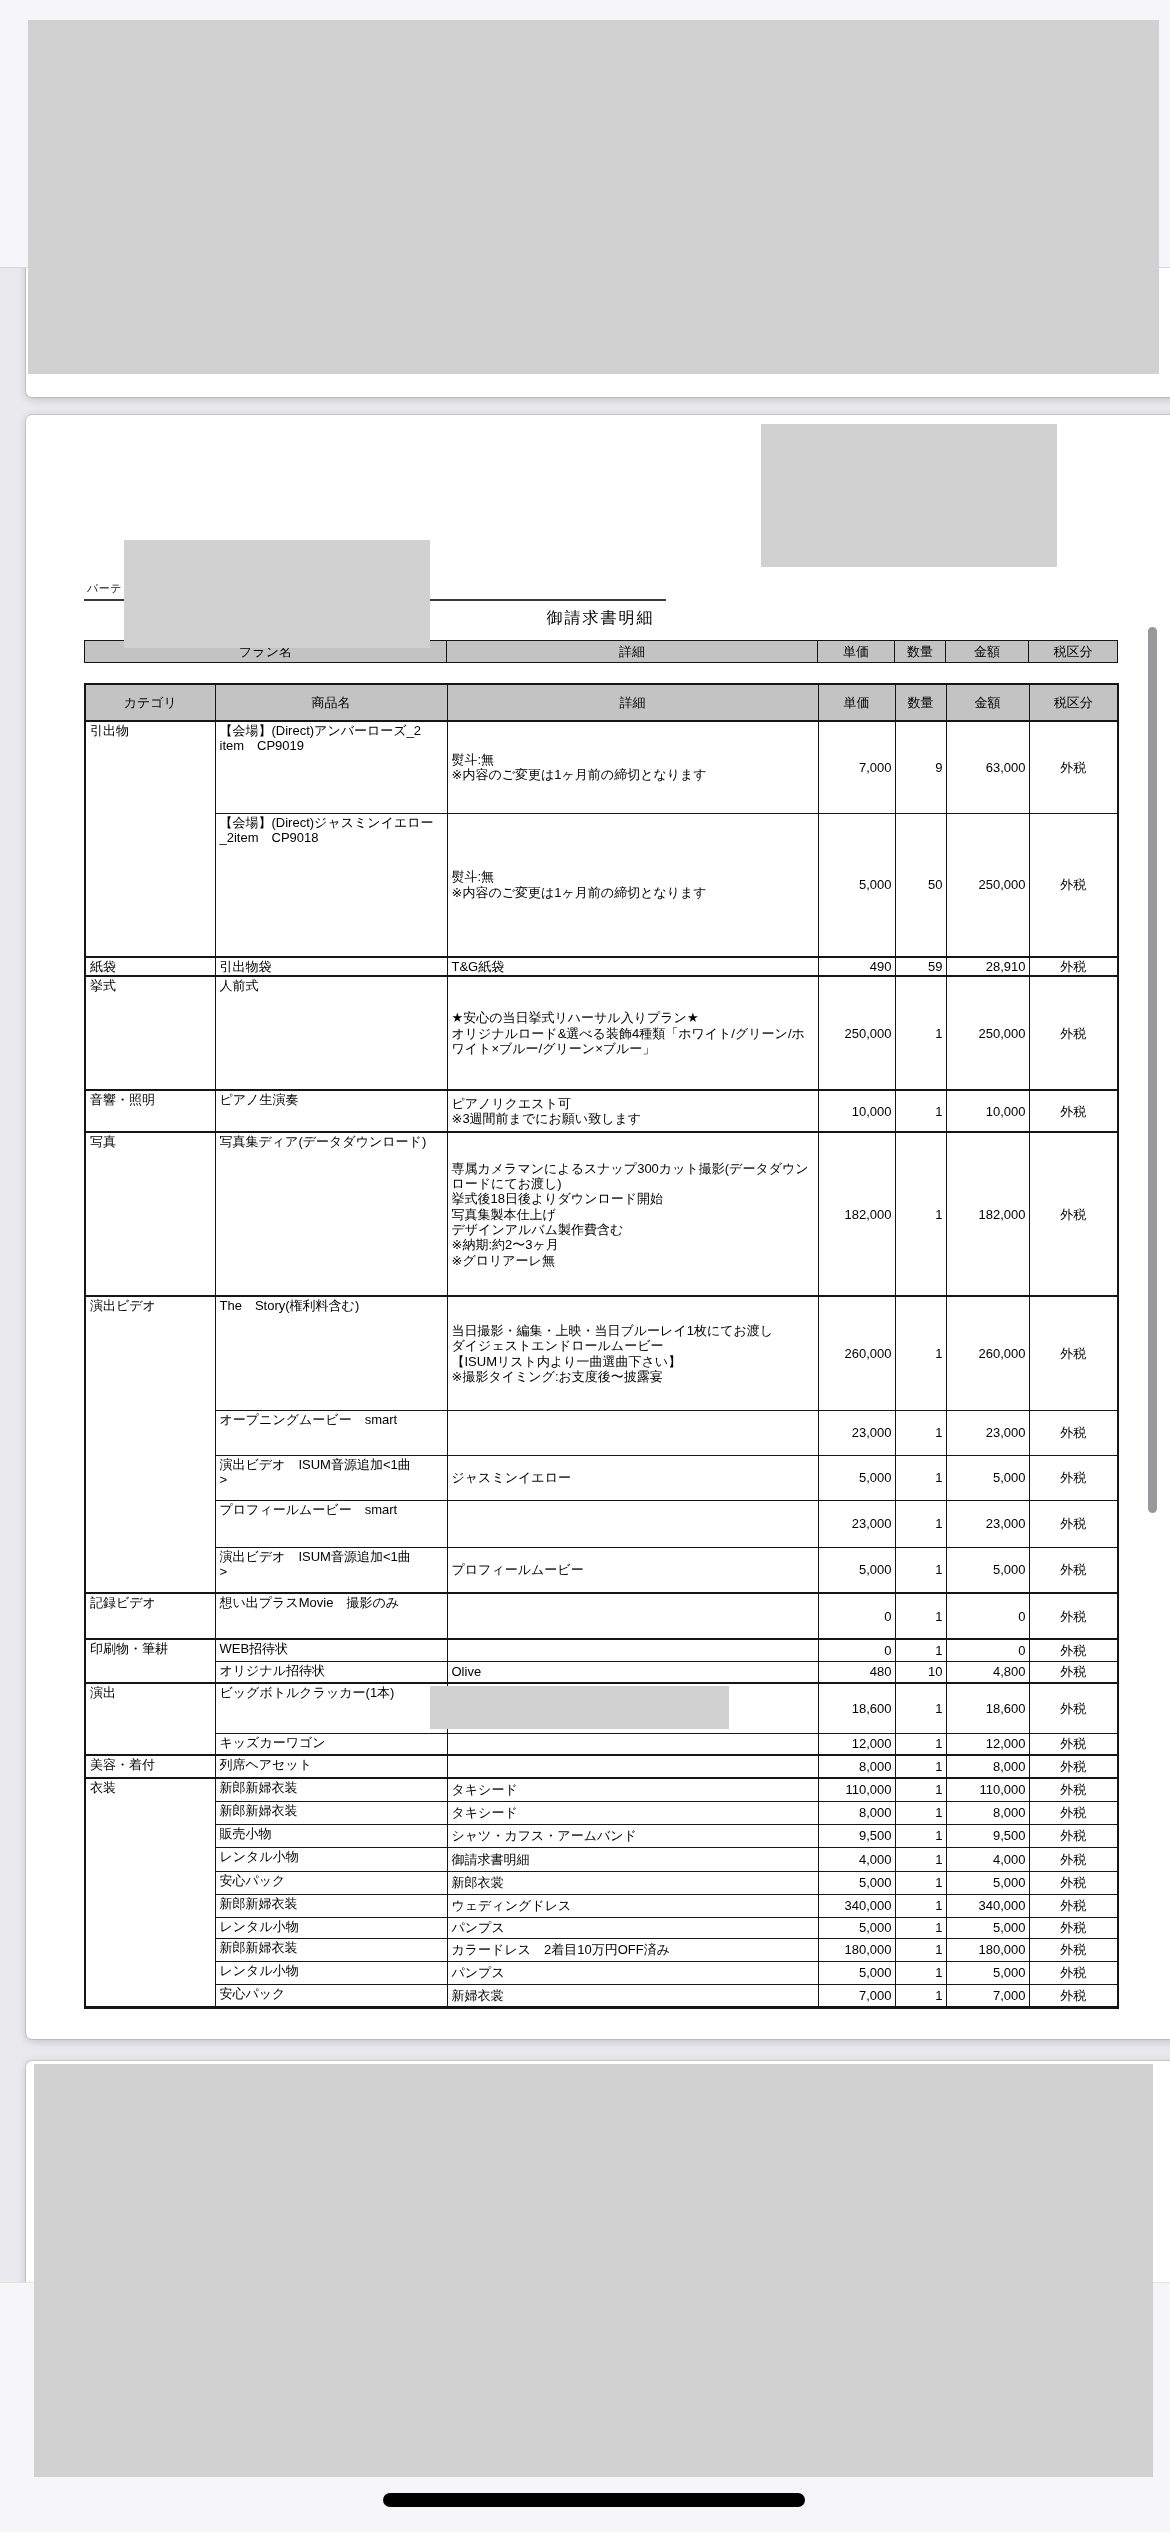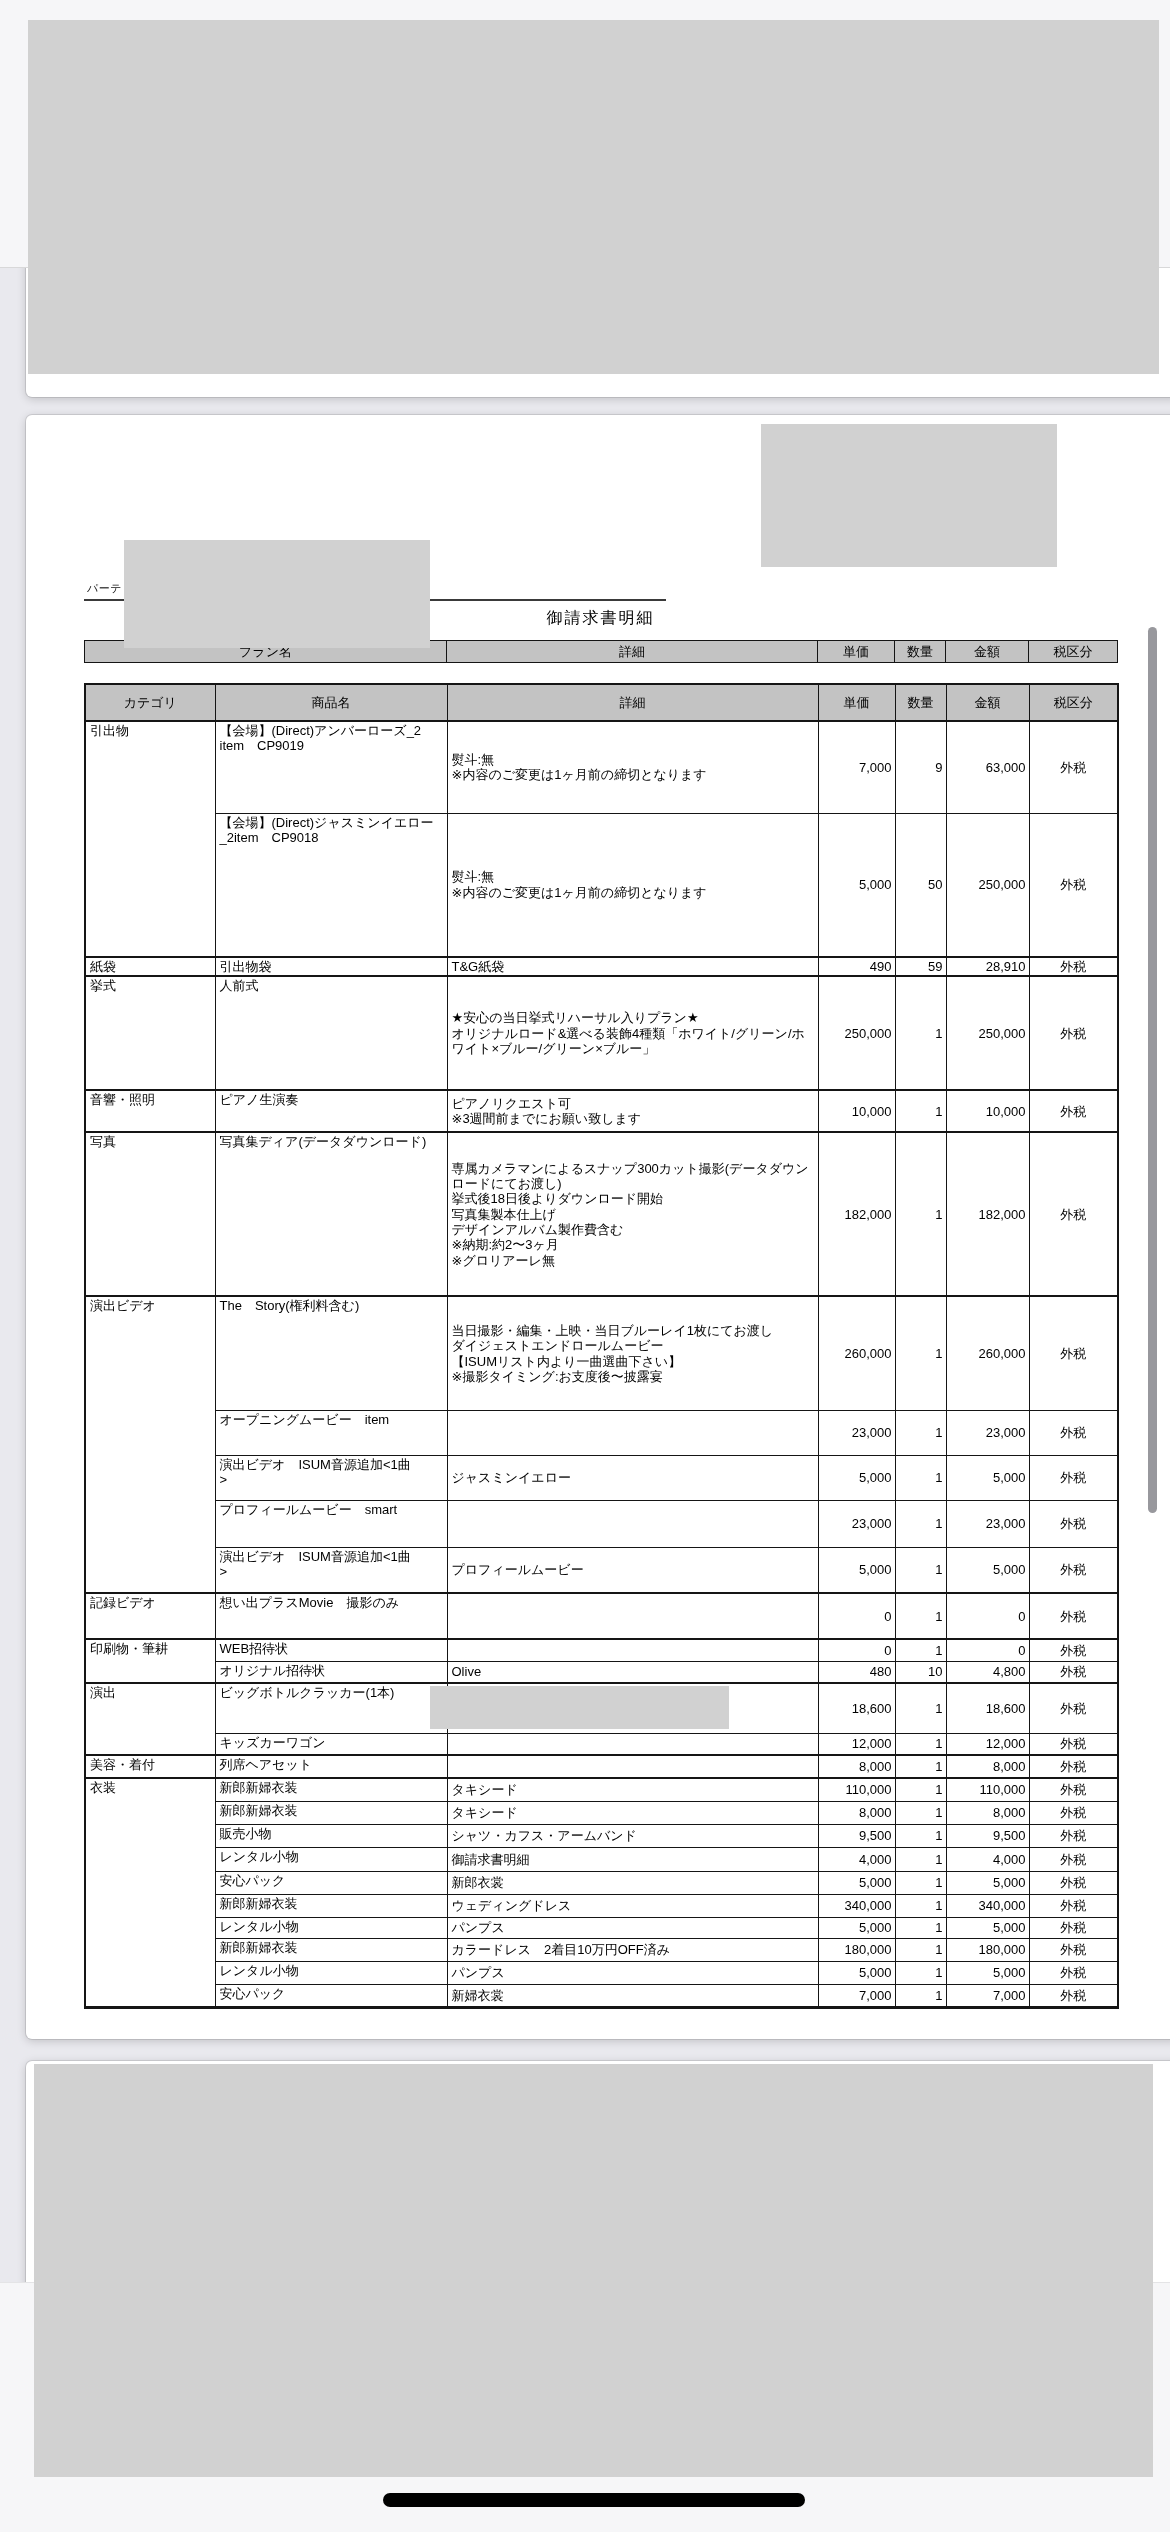--- a/index.html
+++ b/index.html
@@ -203,21 +203,21 @@
             <td class="detail">当日撮影・編集・上映・当日ブルーレイ1枚にてお渡し
 ダイジェストエンドロールムービー
 【ISUMリスト内より一曲選曲下さい】
 ※撮影タイミング:お支度後〜披露宴</td>
             <td class="num">260,000</td>
             <td class="num">1</td>
             <td class="num">260,000</td>
             <td class="tax">外税</td>
           </tr>
           <tr style="height: 45px;">
-            <td class="name">オープニングムービー　item</td>
+            <td class="name">オープニングムービー　smart</td>
             <td class="detail"></td>
             <td class="num">23,000</td>
             <td class="num">1</td>
             <td class="num">23,000</td>
             <td class="tax">外税</td>
           </tr>
           <tr style="height: 45px;">
             <td class="name">演出ビデオ　ISUM音源追加&lt;1曲
 &gt;</td>
             <td class="detail">ジャスミンイエロー</td>

